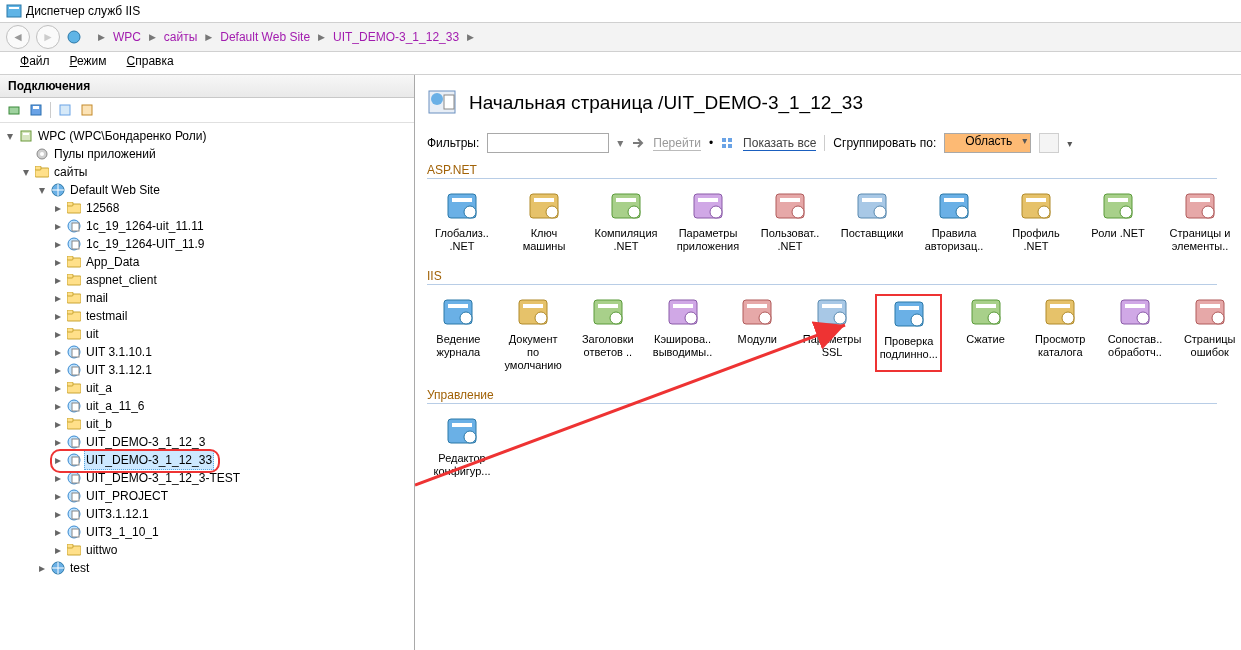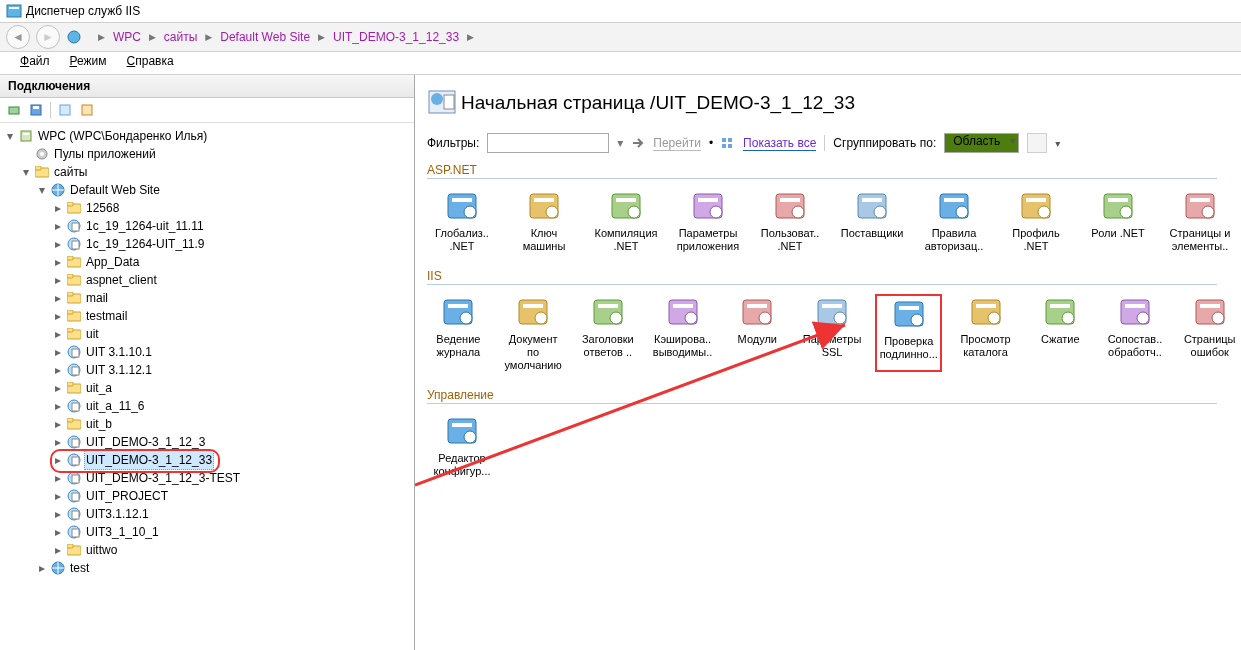--- a/index.html
+++ b/index.html
@@ -20,26 +20,26 @@
   .tool-ico{width:16px;height:16px;display:inline-flex;align-items:center;justify-content:center;}
   .tool-sep{width:1px;height:16px;background:#ccc;}
   .tree{flex:1;overflow:auto;padding:4px 0 4px 4px;line-height:18px;}
   .tn{display:flex;align-items:center;gap:2px;height:18px;white-space:nowrap;}
   .tw{width:12px;text-align:center;color:#666;cursor:default;user-select:none;font-size:12px;}
   .ico{width:16px;height:16px;display:inline-flex;align-items:center;justify-content:center;}
   .lbl{padding:0 2px;}
   .sel .lbl{background:#cde8ff;border:1px dotted #5aa7e0;padding:0 1px;}
   .red-oval{position:absolute;border:2px solid #e33;border-radius:10px;pointer-events:none;}
   .main{flex:1;position:relative;display:flex;flex-direction:column;background:#fff;padding:6px 0 0 12px;overflow:hidden;}
-  .page-title{display:flex;align-items:center;gap:2px;font-size:18px;margin:6px 0 14px;}
+  .page-title{display:flex;align-items:center;gap:10px;font-size:18px;margin:6px 0 14px;}
   .filterbar{display:flex;align-items:center;gap:8px;color:#000;margin-bottom:4px;font-size:12px;}
   .filterbar .inp{width:120px;height:18px;border:1px solid #a9a9a9;background:#fff;}
-  .filterbar .link{color:#6d28d9;border-bottom:1px solid #1a5fbf;padding-bottom:0;}
+  .filterbar .link{color:#404040;border-bottom:1px solid #1a5fbf;padding-bottom:0;}
   .filterbar .disabled{color:#999;border-color:#bbb;}
-  .filterbar .combo{height:18px;border:1px solid #a9a9a9;background:#4d7c0f;padding:0 18px 0 8px;position:relative;}
+  .filterbar .combo{height:18px;border:1px solid #a9a9a9;background:#fdba74;padding:0 18px 0 20px;position:relative;}
   .filterbar .combo:after{content:"▾";position:absolute;right:3px;top:1px;color:#555;font-size:10px;}
   .micro{width:18px;height:18px;border:1px solid #cfcfcf;background:#f4f4f4;}
   .group-head{color:#a16207;font-size:12px;margin:6px 0 2px;padding-bottom:1px;width:790px;}
   .group-head .hline{height:1px;background:#b8cde6;margin-top:1px;}
   .icon-row{display:flex;gap:12px;padding:6px 0 10px;}
   .app-ico{width:70px;text-align:center;cursor:default;}
   .app-ico .pic{width:36px;height:36px;margin:0 auto 3px;}
   .app-ico .cap{font-size:11px;line-height:13px;}
   .highlight-box{border:2px solid #e33;}
   .arrow-canvas{position:absolute;top:0;left:0;pointer-events:none;}
@@ -112,21 +112,21 @@
     </div>
     <div class="tree" id="tree" style="position:relative;">
         <div class="tn " style="padding-left:0px;">
           <span class="tw">▾</span>
           <span class="ico">
             <svg width="14" height="14">
               <rect x="2" y="2" width="10" height="10" fill="#d8e6c2" stroke="#6a9a3a"></rect>
               <rect x="4" y="4" width="6" height="2" fill="#fff"></rect>
             </svg>
           </span>
-          <span class="lbl">WPC (WPC\Бондаренко Илья)</span>
+          <span class="lbl">WPC (WPC\Бондаренко Роли)</span>
         </div>
         <div class="tn " style="padding-left:16px;">
           <span class="tw"></span>
           <span class="ico">
             <svg width="14" height="14">
               <circle cx="7" cy="7" r="5" fill="#d0d0d0" stroke="#888"></circle>
               <circle cx="7" cy="7" r="2" fill="#fff"></circle>
             </svg>
           </span>
           <span class="lbl">Пулы приложений</span>
@@ -539,33 +539,33 @@
         <div class="app-ico highlight-box">
           <div class="pic"><svg width="36" height="36">
               <rect x="4" y="6" width="28" height="24" rx="3" fill="#6ab0e6" stroke="#2a78a8"></rect>
               <rect x="8" y="10" width="20" height="4" fill="#fff"></rect>
               <circle cx="26" cy="24" r="6" fill="#fff" stroke="#2a78a8"></circle>
             </svg></div>
           <div class="cap">Проверка<br>подлинно...</div>
         </div>
         <div class="app-ico">
           <div class="pic"><svg width="36" height="36">
+              <rect x="4" y="6" width="28" height="24" rx="3" fill="#a8d08a" stroke="#5a9a3a"></rect>
+              <rect x="8" y="10" width="20" height="4" fill="#fff"></rect>
+              <circle cx="26" cy="24" r="6" fill="#fff" stroke="#5a9a3a"></circle>
+            </svg></div>
+          <div class="cap">Сжатие</div>
+        </div>
+        <div class="app-ico">
+          <div class="pic"><svg width="36" height="36">
               <rect x="4" y="6" width="28" height="24" rx="3" fill="#e6c26a" stroke="#b08a2a"></rect>
               <rect x="8" y="10" width="20" height="4" fill="#fff"></rect>
               <circle cx="26" cy="24" r="6" fill="#fff" stroke="#b08a2a"></circle>
             </svg></div>
           <div class="cap">Просмотр<br>каталога</div>
-        </div>
-        <div class="app-ico">
-          <div class="pic"><svg width="36" height="36">
-              <rect x="4" y="6" width="28" height="24" rx="3" fill="#a8d08a" stroke="#5a9a3a"></rect>
-              <rect x="8" y="10" width="20" height="4" fill="#fff"></rect>
-              <circle cx="26" cy="24" r="6" fill="#fff" stroke="#5a9a3a"></circle>
-            </svg></div>
-          <div class="cap">Сжатие</div>
         </div>
         <div class="app-ico">
           <div class="pic"><svg width="36" height="36">
               <rect x="4" y="6" width="28" height="24" rx="3" fill="#d0a8e6" stroke="#8a5aa8"></rect>
               <rect x="8" y="10" width="20" height="4" fill="#fff"></rect>
               <circle cx="26" cy="24" r="6" fill="#fff" stroke="#8a5aa8"></circle>
             </svg></div>
           <div class="cap">Сопостав..<br>обработч..</div>
         </div>
         <div class="app-ico">

